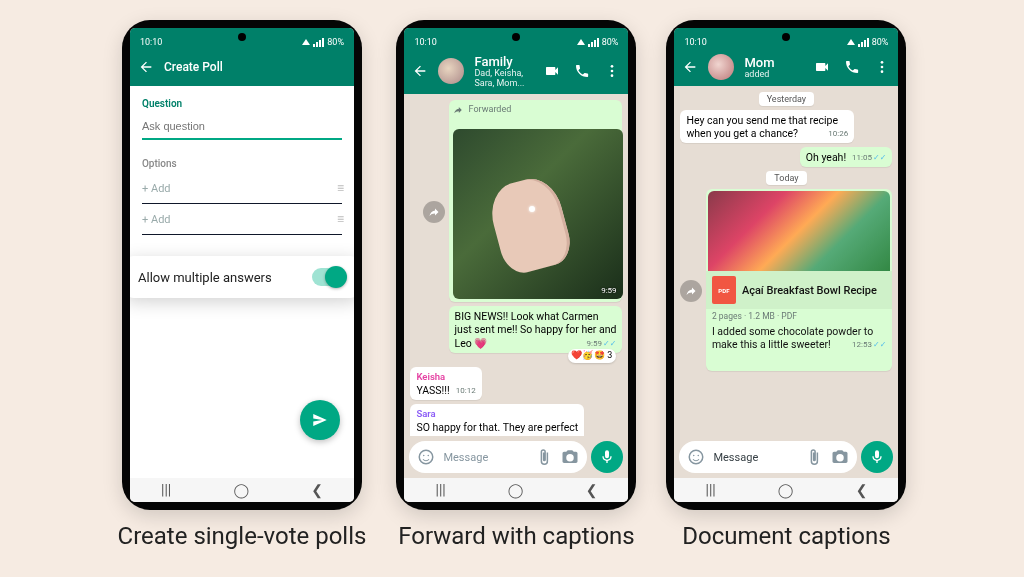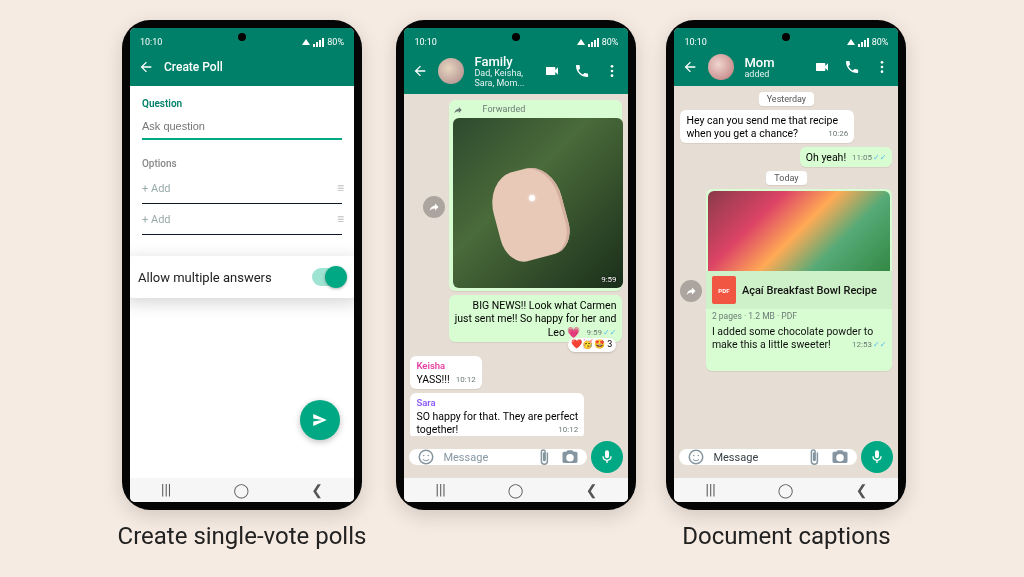--- a/index.html
+++ b/index.html
@@ -110,38 +110,38 @@
     box-shadow: 0 1px 1px rgba(0,0,0,.07);
     line-height:1.25;
   }
   .out { background:#d9fdd3; align-self:flex-end; }
   .in  { background:#fff; align-self:flex-start; }
   .time { font-size:8px; color:#6a7a75; float:right; margin-left:6px; margin-top:2px;}
   .time .tick { color:#53bdeb; display:inline-block; margin-left:1px;}
   .sender { font-size:9.5px; font-weight:600; margin-bottom:1px;}
   .s1{color:#e542a3}.s2{color:#8b5cf6}
   .datepill { align-self:center; background:#fff; padding:2px 8px; border-radius:4px; font-size:9px; color:#555; box-shadow:0 1px 1px rgba(0,0,0,.07);}
-  .fwd { color:#6a7a75; font-size:9px; display:flex; align-items:center; gap:20px; margin-bottom:3px;}
+  .fwd { color:#6a7a75; font-size:9px; display:flex; align-items:center; gap:6px; margin-bottom:14px;}
   .fwd svg{width:10px;height:10px;fill:#6a7a75;}
   .img-thumb { width:170px; height:170px; border-radius:6px; background:linear-gradient(135deg,#2e4a2e 0%,#4a6b3a 40%,#1a2e1a 100%); position:relative; overflow:hidden;}
   .hand { position:absolute; left:25%; top:30%; width:70px; height:90px; background:#e8c9b8; border-radius:40% 40% 30% 30%; transform:rotate(-15deg); box-shadow: -3px 0 0 #d4b0a0 inset;}
   .ring-dot{position:absolute;left:45%;top:45%;width:6px;height:6px;background:#fff;border-radius:50%;box-shadow:0 0 3px #fff;}
   .img-time{position:absolute;bottom:3px;right:6px;color:#fff;font-size:8px;text-shadow:0 0 2px #000;}
   .react { position:absolute; right:6px; bottom:-10px; background:#fff; border-radius:10px; padding:1px 4px; font-size:9px; box-shadow:0 1px 2px rgba(0,0,0,.15); display:flex; gap:1px; align-items:center;}
   .fwd-btn { position:absolute; left:-26px; top:50%; width:22px;height:22px; background:rgba(0,0,0,.25); border-radius:50%; display:flex;align-items:center;justify-content:center;}
   .fwd-btn svg{width:12px;height:12px;fill:#fff;}
   
   .inputbar {
     display:flex;
     align-items:center;
     gap:4px;
     padding:5px 5px;
   }
   .msgbox {
-    flex:1; background:#fff; border-radius:20px; height:16px;
+    flex:1; background:#fff; border-radius:20px; height:32px;
     display:flex; align-items:center; padding:0 8px; gap:8px;
     color:#8696a0; font-size:11px;
   }
   .msgbox svg{width:18px;height:18px;fill:#8696a0;}
   .fab { width:32px;height:32px;border-radius:50%;background:#00a884;display:flex;align-items:center;justify-content:center;}
   .fab svg{width:16px;height:16px;fill:#fff;}
   .send-fab { position:absolute; right:14px; bottom:38px; width:40px;height:40px;border-radius:50%;background:#00a884;display:flex;align-items:center;justify-content:center; box-shadow:0 2px 6px rgba(0,0,0,.25);}
   .send-fab svg{width:18px;height:18px;fill:#fff;}
   
   .navbar { height:24px; background:#f6f6f6; display:flex; justify-content:space-around; align-items:center;}
@@ -283,21 +283,21 @@
               <div class="hand"></div>
                 <div class="ring-dot"></div>
               <span class="img-time">9:59</span>
             </div>
             <div class="fwd-btn">
               <svg viewBox="0 0 24 24">
                   <path d="M14 5v4C7 10 4 15 3 20c2.5-3.5 6-5.1 11-5.1V19l7-7-7-7z"></path>
                 </svg>
             </div>
           </div>
-          <div class="bubble out" style="position:relative; margin-bottom:10px;text-align:right;">
+          <div class="bubble out" style="position:relative; margin-bottom:10px;">
             <span>BIG NEWS!! Look what Carmen just sent me!! So happy for her and Leo 💗</span>
             <span class="time"><span>9:59</span><span class="tick">✓✓</span></span>
             <div class="react">
                 <span>❤️🥳🤩 3</span>
               </div>
           </div>
           <div class="bubble in">
             <div class="sender s1">Keisha</div>
             <span>YASS!!!</span>
             <span class="time">10:12</span>
@@ -331,20 +331,21 @@
               </svg>
           </div>
         </div>
         <div class="navbar">
           <span>|||</span>
           <span>◯</span>
           <span>❮</span>
         </div>
       </div>
     </div>
+    <div class="caption">Forward with captions</div>
   </div>
 
   <div class="col">
     <div class="phone">
       <div class="camera"></div>
       <div class="screen">
         <div class="status">
           <div class="status-left">
               <span>10:10</span>
             </div>

